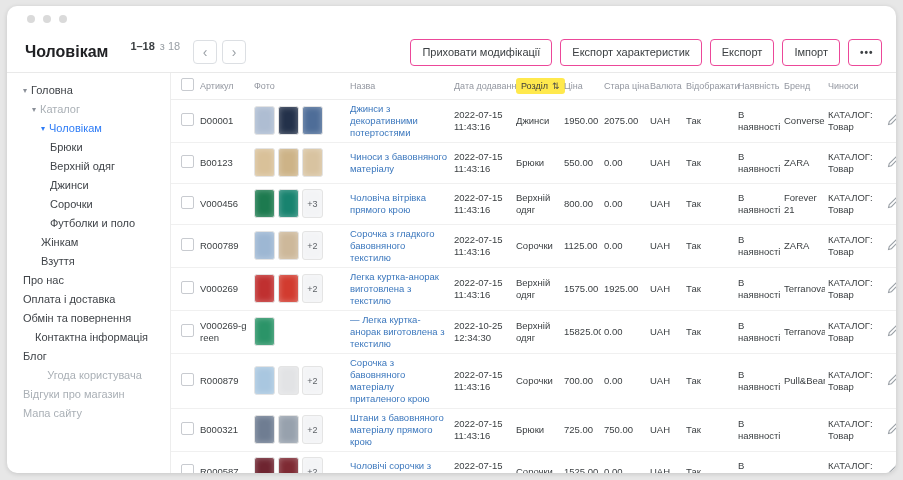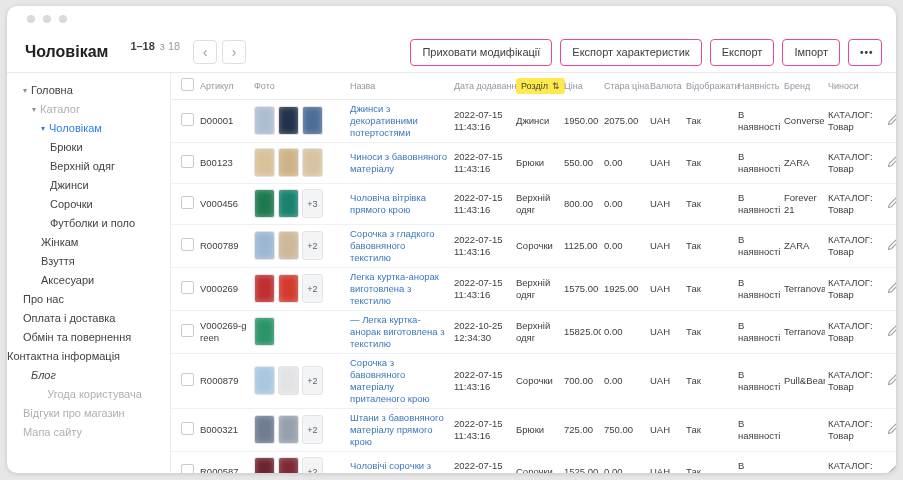--- a/index.html
+++ b/index.html
@@ -88,26 +88,25 @@
         <div class="sb-item normal" style="padding-left: 16px;"><span class="chev">▾</span><span>Головна</span></div>
         <div class="sb-item muted" style="padding-left: 25px;"><span class="chev">▾</span><span>Каталог</span></div>
         <div class="sb-item active" style="padding-left: 34px;"><span class="chev">▾</span><span>Чоловікам</span></div>
         <div class="sb-item normal" style="padding-left: 43px;"><span>Брюки</span></div>
         <div class="sb-item normal" style="padding-left: 43px;"><span>Верхній одяг</span></div>
         <div class="sb-item normal" style="padding-left: 43px;"><span>Джинси</span></div>
         <div class="sb-item normal" style="padding-left: 43px;"><span>Сорочки</span></div>
         <div class="sb-item normal" style="padding-left: 43px;"><span>Футболки и поло</span></div>
         <div class="sb-item normal" style="padding-left: 34px;"><span>Жінкам</span></div>
         <div class="sb-item normal" style="padding-left: 34px;"><span>Взуття</span></div>
-        <div class="sb-item normal" style="padding-left: 34px;"><span>Аксесуари</span></div>
         <div class="sb-item normal" style="padding-left: 16px;"><span>Про нас</span></div>
         <div class="sb-item normal" style="padding-left: 16px;"><span>Оплата і доставка</span></div>
         <div class="sb-item normal" style="padding-left: 16px;"><span>Обмін та повернення</span></div>
-        <div class="sb-item normal" style="padding-left: 0;"><span>Контактна інформація</span></div>
-        <div class="sb-item normal" style="padding-left: 24px; font-style: italic;"><span>Блог</span></div>
+        <div class="sb-item normal" style="padding-left: 28px;"><span>Контактна інформація</span></div>
+        <div class="sb-item normal" style="padding-left: 16px;"><span>Блог</span></div>
         <div class="sb-item muted" style="padding-left: 16px; text-align: center;"><span>Угода користувача</span></div>
         <div class="sb-item muted" style="padding-left: 16px;"><span>Відгуки про магазин</span></div>
         <div class="sb-item muted" style="padding-left: 16px;"><span>Мапа сайту</span></div>
       </aside>
     <main class="table-wrap">
       <table>
         <colgroup>
           <col style="width:26px">
             <col style="width:54px">
             <col style="width:96px">

